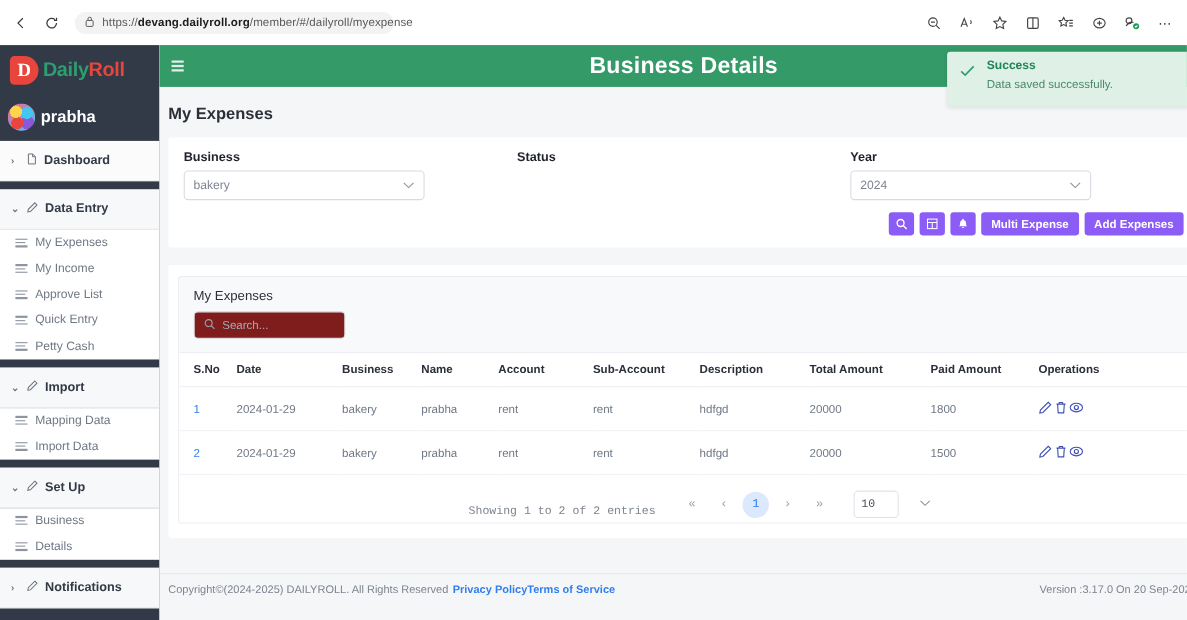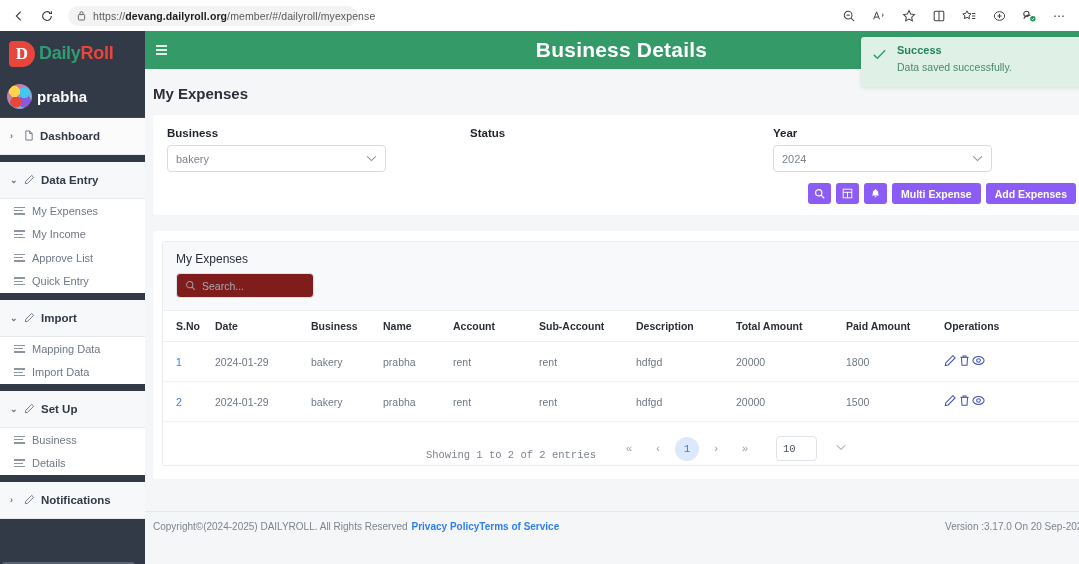--- a/index.html
+++ b/index.html
@@ -5,21 +5,21 @@
   * { box-sizing: border-box; margin: 0; padding: 0; }
   html, body {
     width: 1079px; height: 564px;
     font-family: "Liberation Sans", sans-serif;
     background: #ffffff;
     overflow: hidden;
   }
 
   
   .browser-bar {
-    height: 31px; width: 1079px;
+    height: 41px; width: 1079px;
     background: #ffffff;
     display: flex; align-items: center;
     padding: 0 6px;
     gap: 2px;
   }
   .nav-btn {
     width: 26px; height: 22px;
     display: flex; align-items: center; justify-content: center;
     color: #3b3b3b;
     border-radius: 4px;
@@ -443,20 +443,28 @@
             </span>
           <span>Approve List</span>
         </div>
         <div class="nav-item">
           <span class="lines-ico">
               <i></i>
               <i></i>
               <i></i>
             </span>
           <span>Quick Entry</span>
+        </div>
+        <div class="nav-item">
+          <span class="lines-ico">
+              <i></i>
+              <i></i>
+              <i></i>
+            </span>
+          <span>Petty Cash</span>
         </div>
       </div>
       <div class="nav-spacer-dark"></div>
 
       <div class="nav-group-head">
         <span class="chev">⌄</span>
         <span class="grp-ico">
           <svg width="11" height="11" viewBox="0 0 12 12" fill="none" stroke="#6b737e" stroke-width="1">
               <path d="M8.4 1.5 10.5 3.6 4 10.1 1.4 10.6 1.9 8z"></path>
             </svg>

